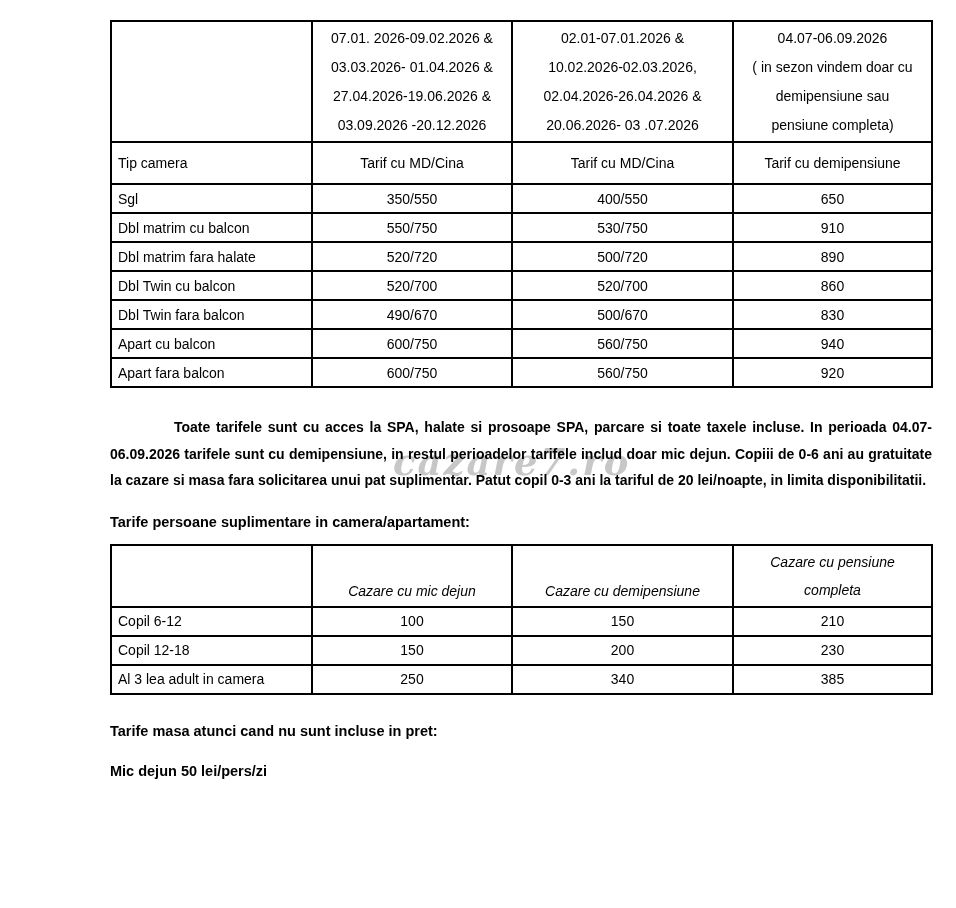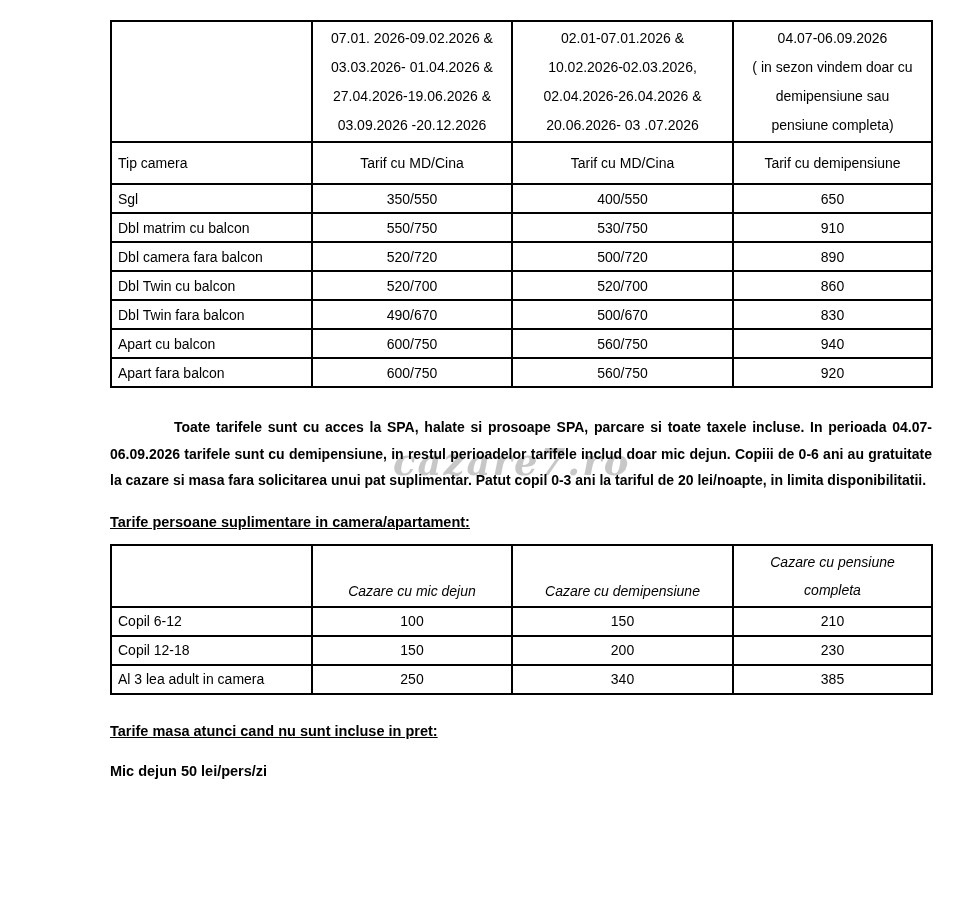--- a/index.html
+++ b/index.html
@@ -57,21 +57,20 @@
     font-weight: bold;
     font-size: 14px;
     line-height: 26.5px;
     text-align: justify;
     text-indent: 64px;
   }
   .section-heading {
     margin: 20px 0 0 110px;
     font-weight: bold;
     font-size: 14.5px;
-    text-decoration: underline;
   }
   .extra { margin-top: 14px; }
   .extra .head-row td { height: 53px; font-style: italic; }
   .extra .head-row td.vbottom { vertical-align: bottom; padding-bottom: 7px; }
   .extra .head-row td.two-line { line-height: 28px; }
   .meals-heading { margin-top: 28px; }
   .meal-lines {
     margin: 21px 0 0 110px;
     font-weight: bold;
     font-size: 14.5px;
@@ -125,21 +124,21 @@
         <td>400/550</td>
         <td>650</td>
       </tr>
       <tr class="data-row">
         <td class="left">Dbl matrim cu balcon</td>
         <td>550/750</td>
         <td>530/750</td>
         <td>910</td>
       </tr>
       <tr class="data-row">
-        <td class="left">Dbl camera fara balcon</td>
+        <td class="left">Dbl matrim fara halate</td>
         <td>520/720</td>
         <td>500/720</td>
         <td>890</td>
       </tr>
       <tr class="data-row">
         <td class="left">Dbl Twin cu balcon</td>
         <td>520/700</td>
         <td>520/700</td>
         <td>860</td>
       </tr>

